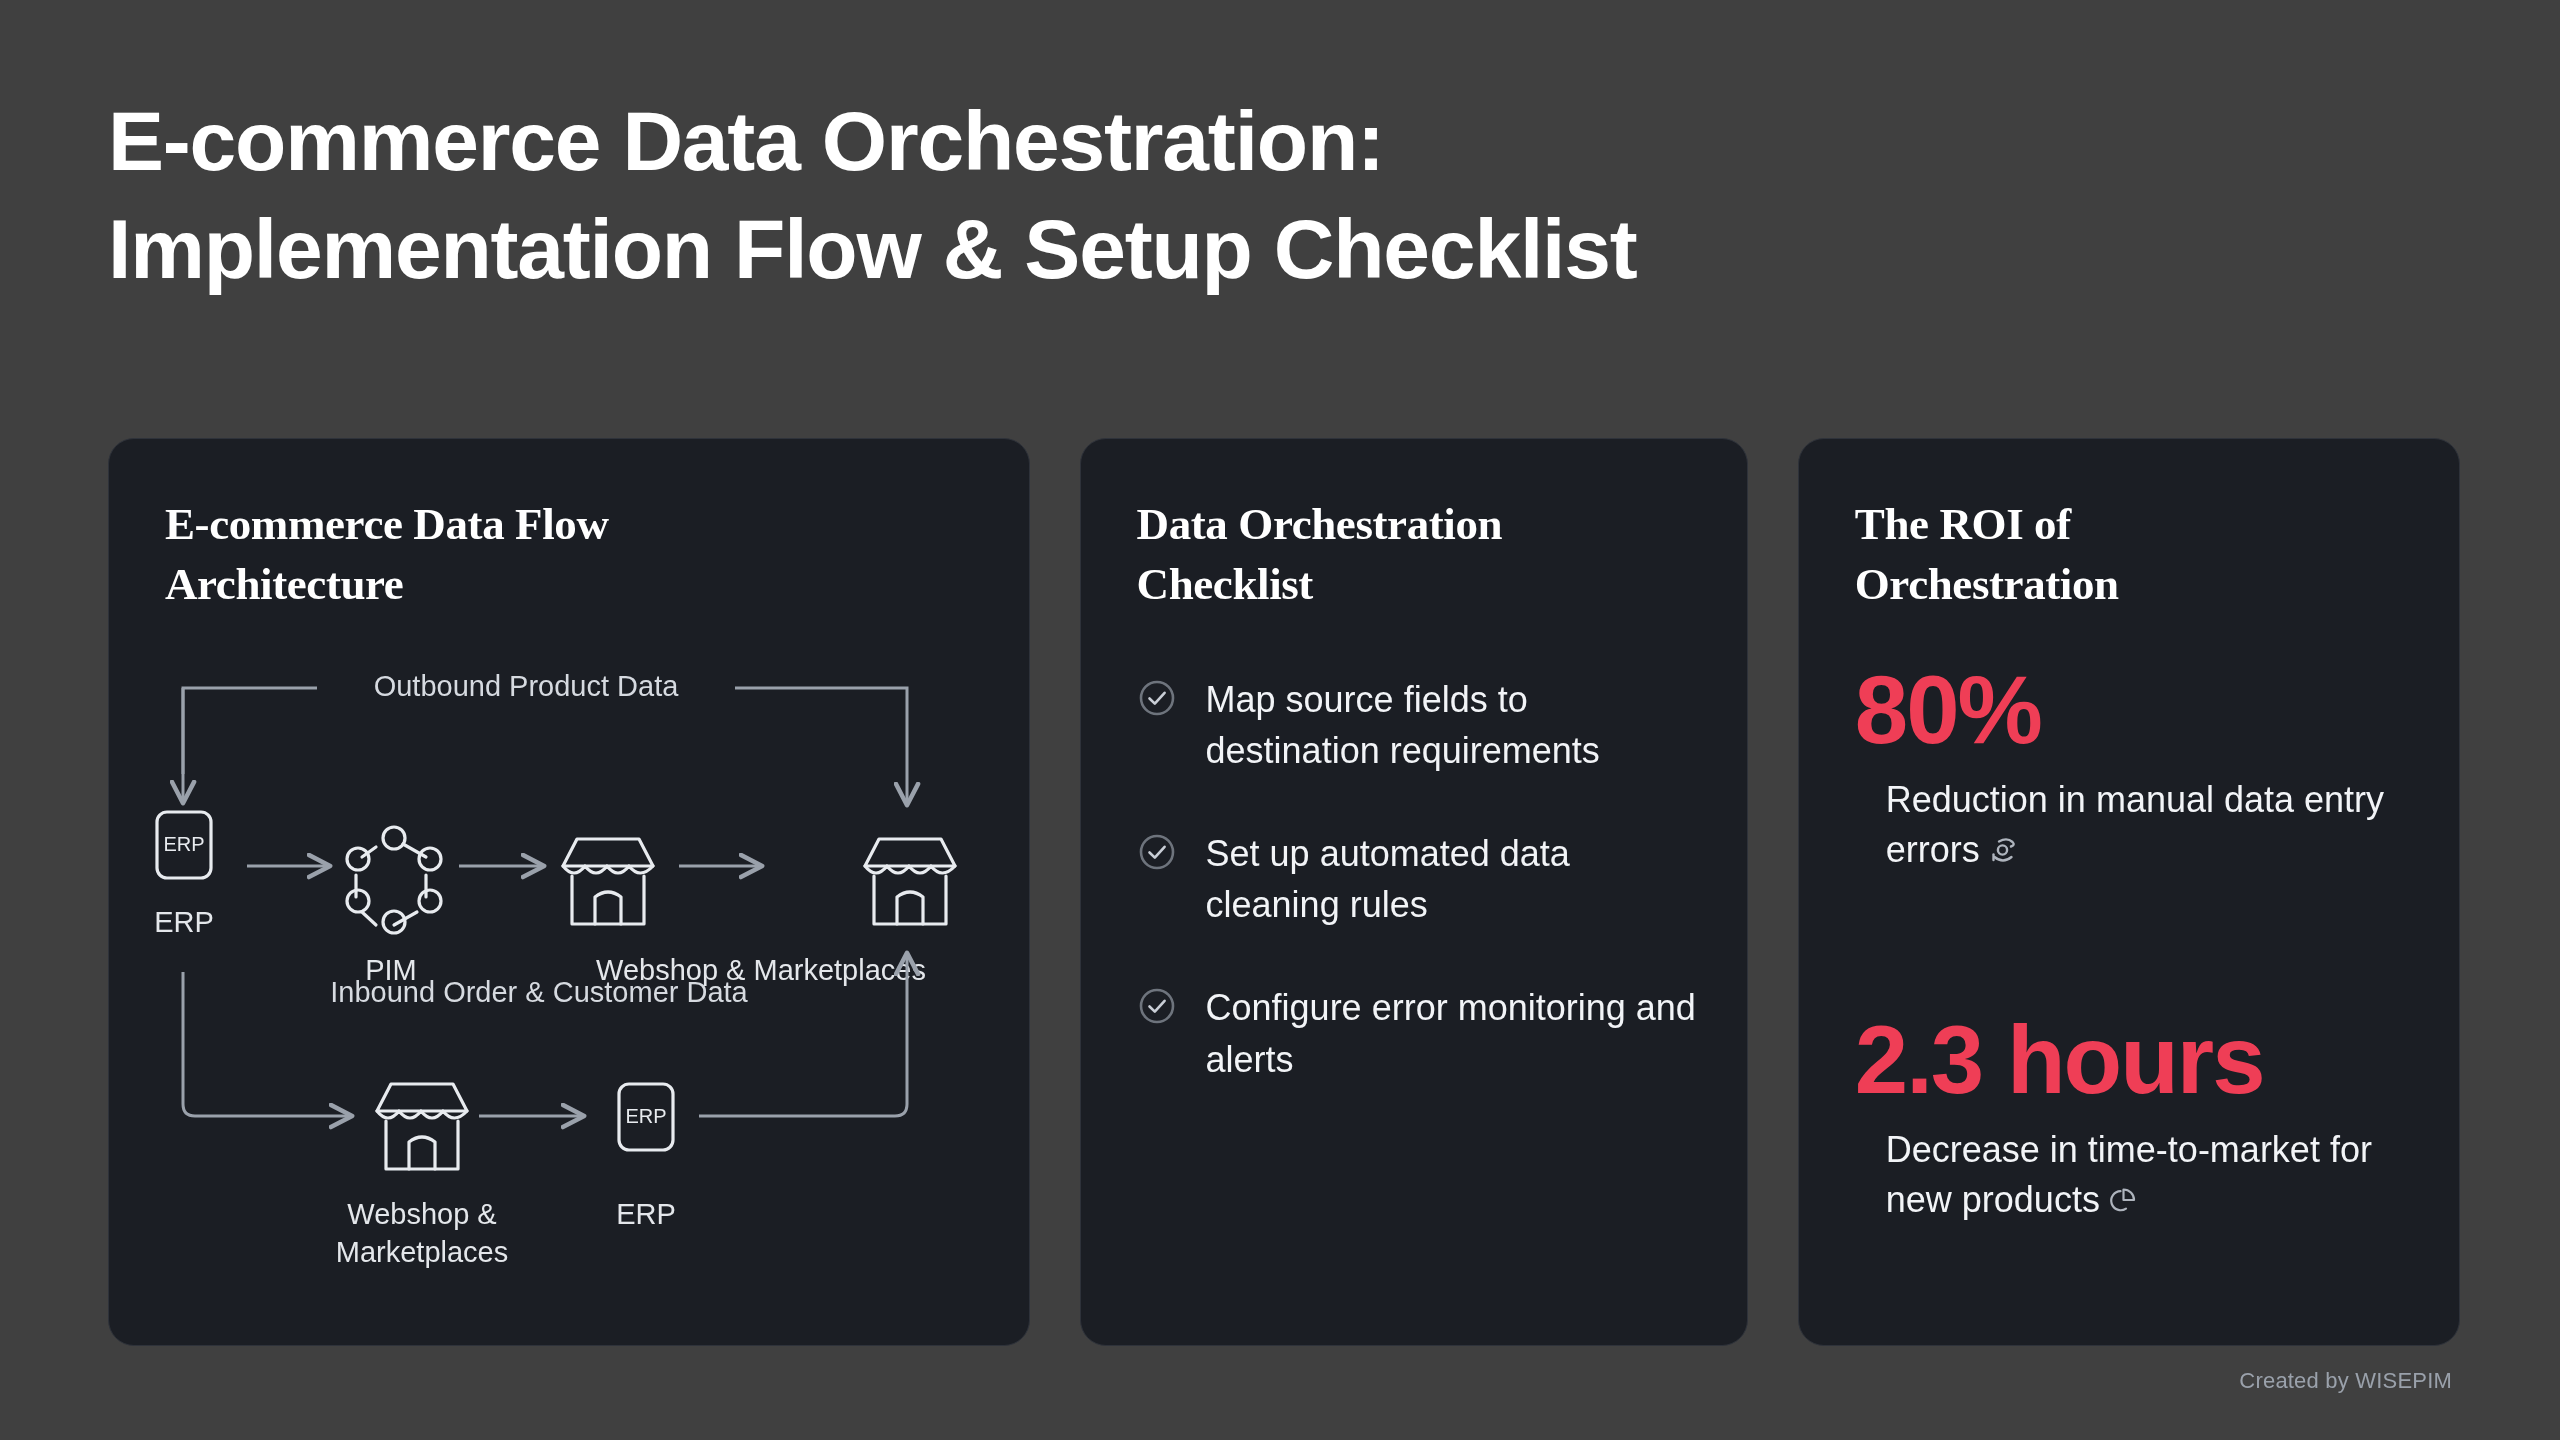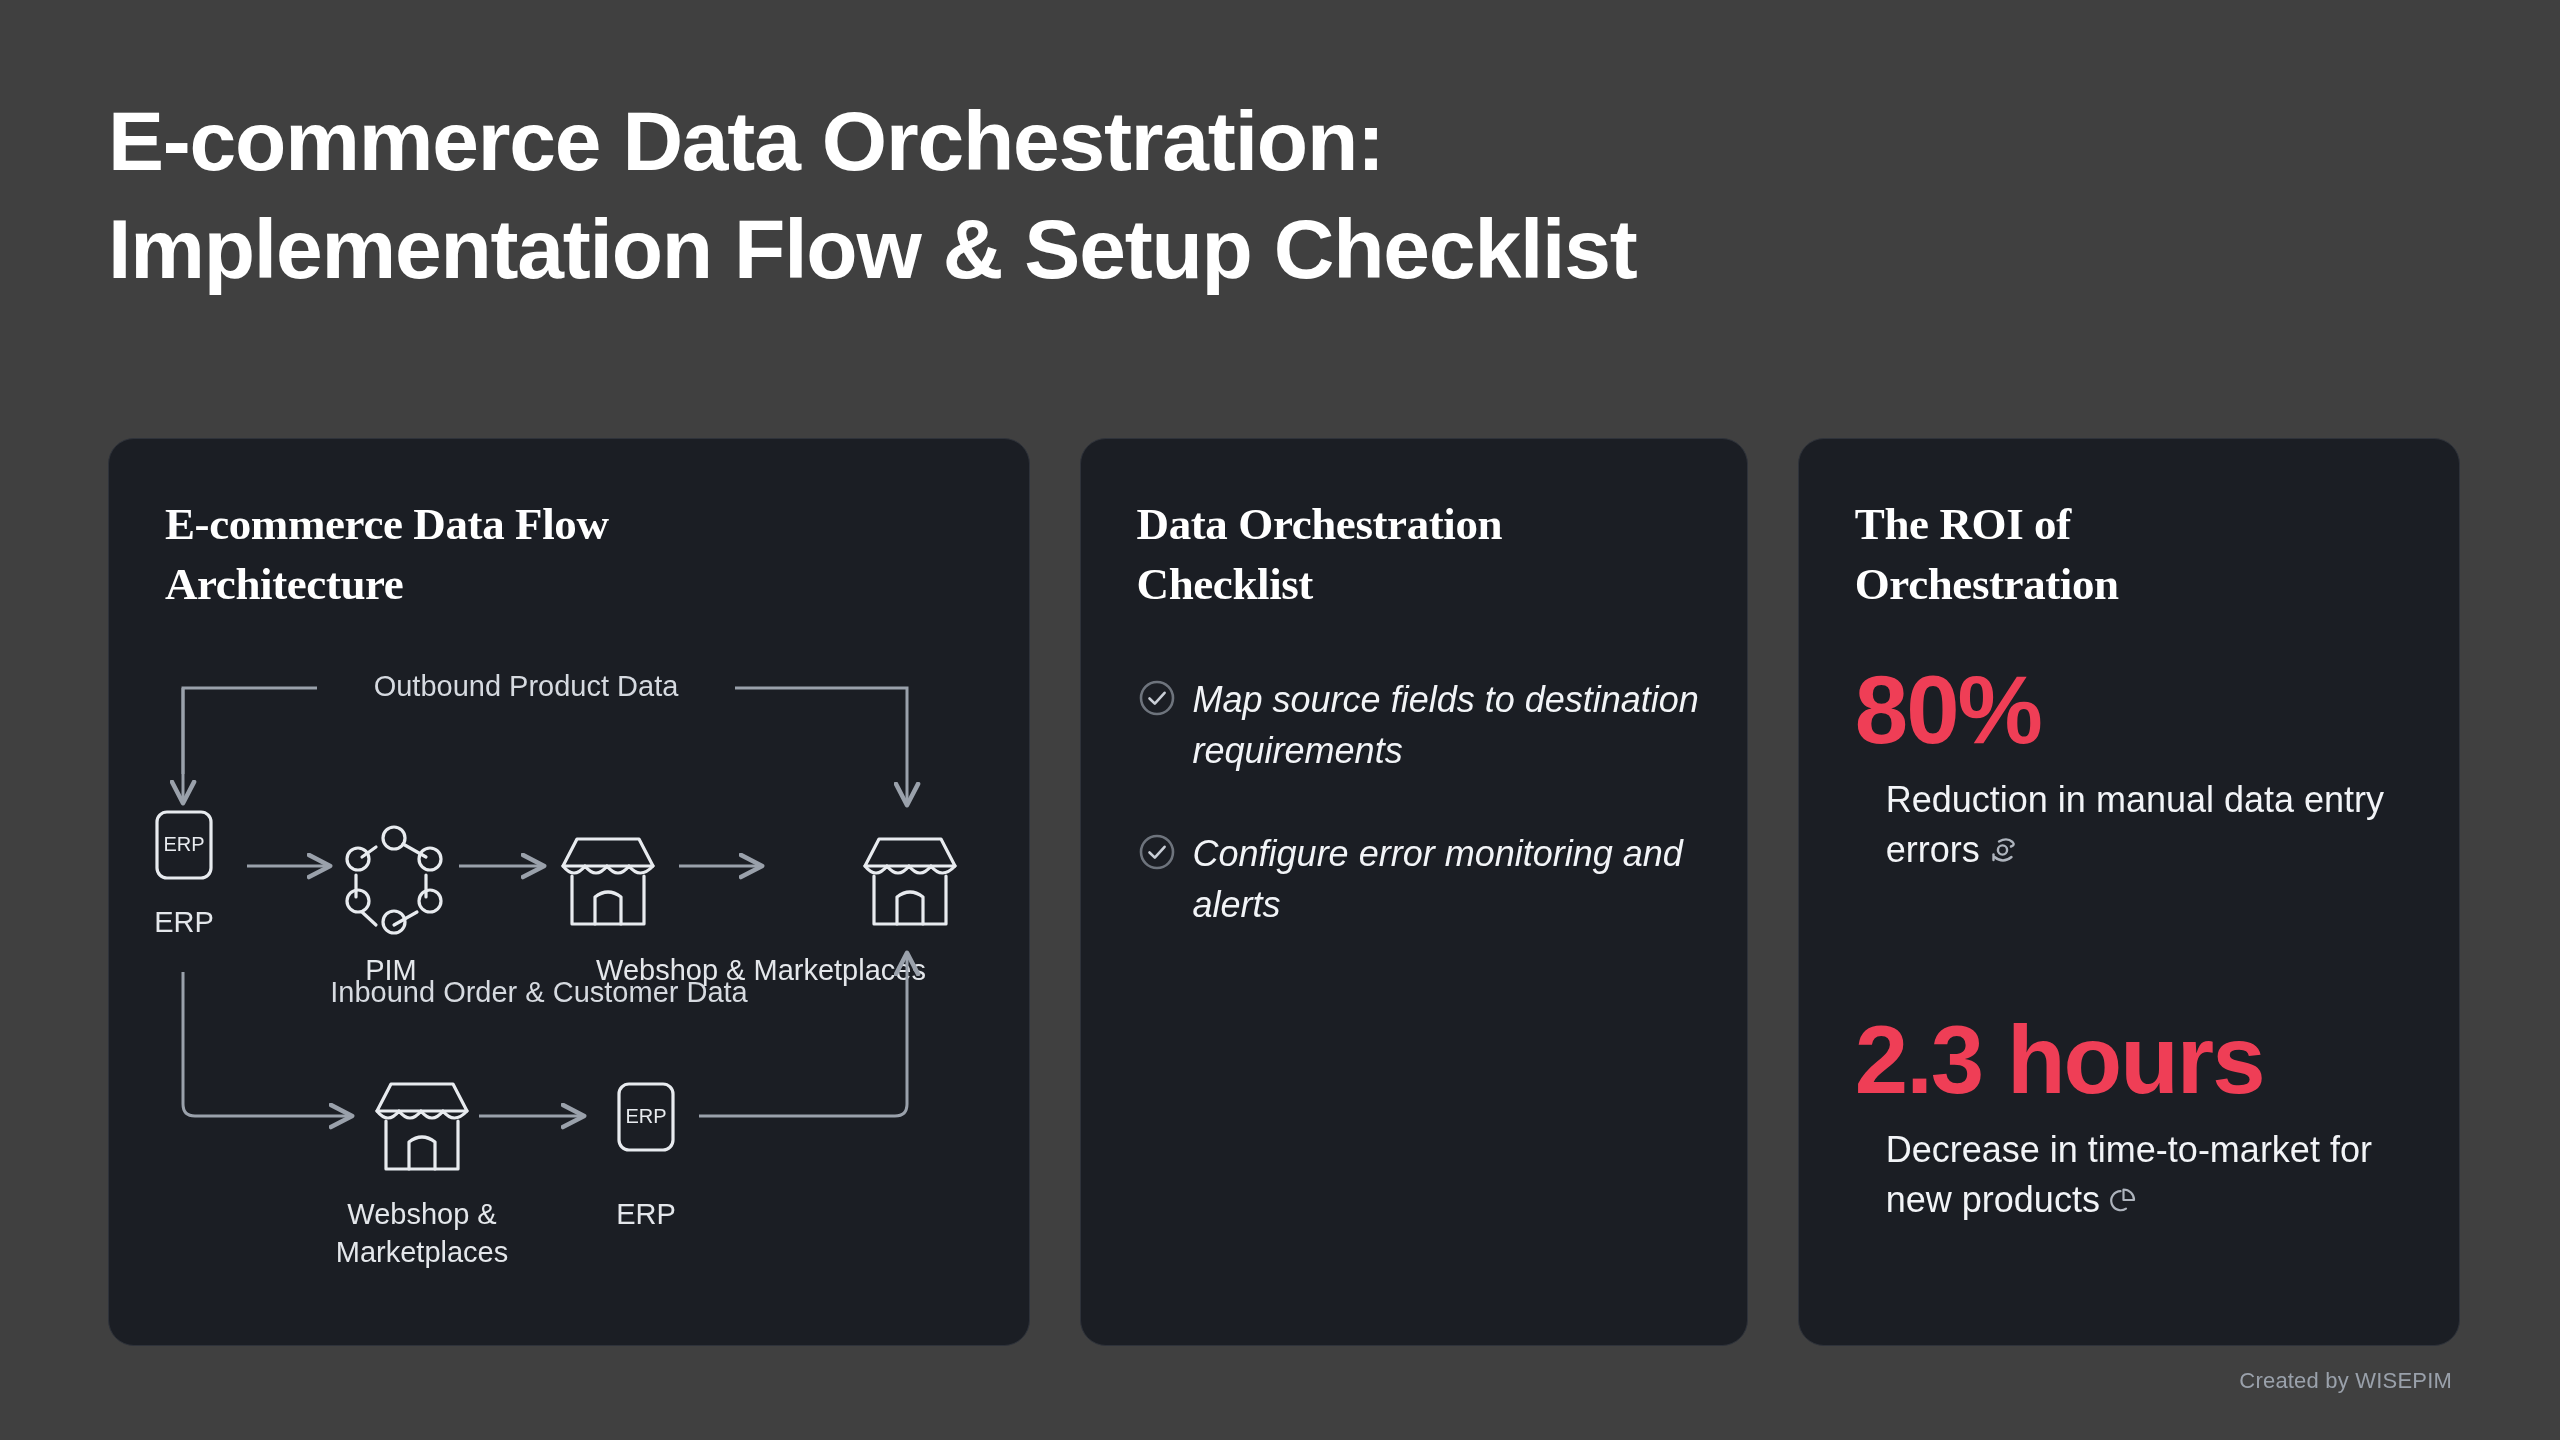--- a/index.html
+++ b/index.html
@@ -106,23 +106,22 @@
   
   .check-list {
     position: absolute;
     left: 56px;
     top: 235px;
     width: 565px;
   }
   .check-item {
     display: flex;
     align-items: flex-start;
-    gap: 16px;
+    gap: 29px;
     margin-bottom: 52px;
-    font-style: italic;
   }
   .check-item:last-child { margin-bottom: 12px; }
   .check-icon { flex: 0 0 auto; margin-top: 4px; }
   .check-text {
     font-size: 36px;
     line-height: 1.42;
     color: #f2f4f7;
     font-weight: 400;
   }
 
@@ -277,20 +276,29 @@
           </span>
           <span class="check-text">Map source fields to destination requirements</span>
         </li>
         <li class="check-item">
           <span class="check-icon">
             <svg width="40" height="40" viewBox="0 0 40 40" xmlns="http://www.w3.org/2000/svg">
               <circle cx="20" cy="20" r="16" fill="none" stroke="#6e747d" stroke-width="2.6"></circle>
               <path d="M12.5 20.5 L17.8 25.6 L27.6 14.8" fill="none" stroke="#c9ced6" stroke-width="2.6" stroke-linecap="round" stroke-linejoin="round"></path>
             </svg>
           </span>
+          <span class="check-text">Set up automated data cleaning rules</span>
+        </li>
+        <li class="check-item">
+          <span class="check-icon">
+            <svg width="40" height="40" viewBox="0 0 40 40" xmlns="http://www.w3.org/2000/svg">
+              <circle cx="20" cy="20" r="16" fill="none" stroke="#6e747d" stroke-width="2.6"></circle>
+              <path d="M12.5 20.5 L17.8 25.6 L27.6 14.8" fill="none" stroke="#c9ced6" stroke-width="2.6" stroke-linecap="round" stroke-linejoin="round"></path>
+            </svg>
+          </span>
           <span class="check-text">Configure error monitoring and alerts</span>
         </li>
       </ul>
     </section>
 
     <section class="card card-roi">
       <h2 class="card-title">
         <span class="tline">The ROI of</span>
         <span class="tline">Orchestration</span>
       </h2>

